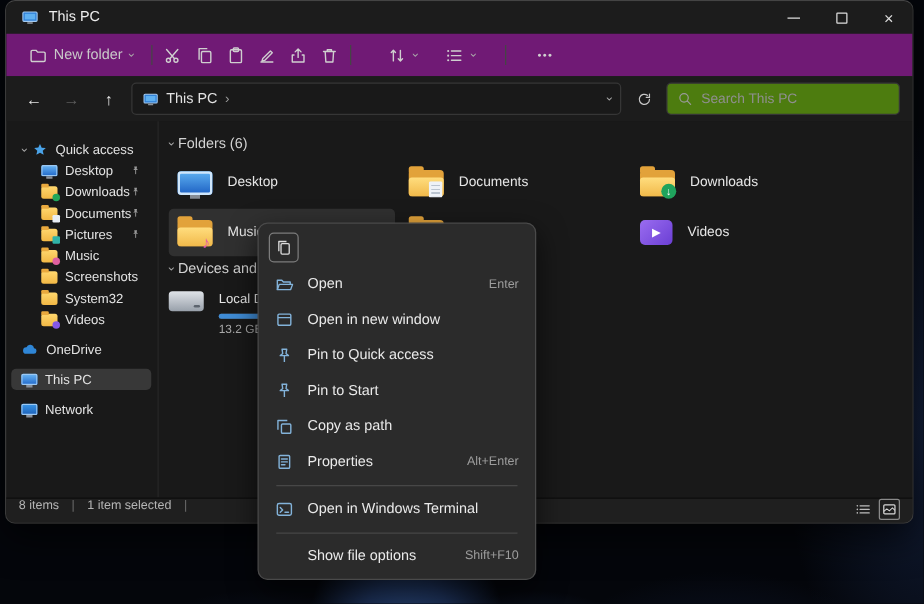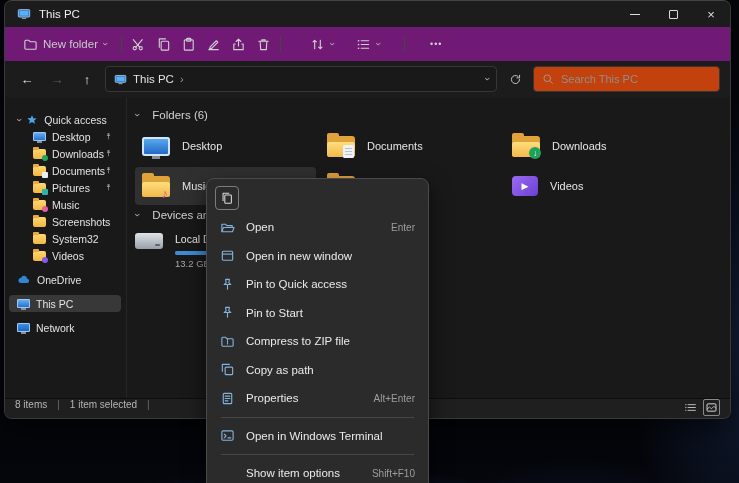--- a/index.html
+++ b/index.html
@@ -42,21 +42,21 @@
   .addressrow { height:36px; background:#1c1c1c; display:flex; align-items:center; padding:0 10px; gap:6px; }
   .nav-btn { width:24px; height:24px; display:flex; align-items:center; justify-content:center;
     font-size:13px; color:#e4e4e4; border-radius:4px; }
   .nav-btn.disabled { color:#5b5b5b; }
   .breadcrumb-box { width:392px; height:26px; background:#191919; border:1px solid #363636;
     border-radius:4px; display:flex; align-items:center; padding:0 8px; gap:6px; }
   .breadcrumb-box .crumb { font-size:11.5px; color:#e2e2e2; }
   .bc-sep { color:#9b9b9b; font-size:11px; }
   .bc-chev { margin-left:auto; }
   .refresh-btn { width:24px; height:24px; display:flex; align-items:center; justify-content:center; border-radius:4px; }
-  .search-box { flex:1; height:26px; background:#c2410c; border:1px solid #363636; border-radius:4px;
+  .search-box { flex:1; height:26px; background:#4d7c0f; border:1px solid #363636; border-radius:4px;
     display:flex; align-items:center; padding:0 8px; gap:7px; }
   .search-box input { flex:1; background:transparent; border:none; outline:none; color:#ccc; font-size:11px;
     font-family:"Liberation Sans","DejaVu Sans",sans-serif; }
   .search-box input::placeholder { color:#8f8f8f; }
   
   .sidebar { position:absolute; left:0; top:96px; bottom:20px; width:120px; padding-top:14px; }
   .sb-item { height:17px; display:flex; align-items:center; gap:6px; padding-left:24px; position:relative;
     margin:0 4px; border-radius:4px; }
   .sb-item.top { padding-left:8px; }
   .sb-item.selected { background:#383838; }
@@ -66,21 +66,21 @@
   .mf { width:13px; height:10px; border-radius:2px; position:relative; flex:none;
     background:linear-gradient(180deg,#ffd76e,#f2b845); }
   .mf::before { content:""; position:absolute; top:-2px; left:0; width:6px; height:3px;
     border-radius:1px 1px 0 0; background:#e9a93e; }
   .mf .b { position:absolute; right:-2px; bottom:-2px; width:6px; height:6px; border-radius:50%; }
   .mscreen { width:13px; height:9px; border-radius:1.5px; flex:none; position:relative;
     background:linear-gradient(180deg,#6cb8f5,#1f66c8); box-shadow:inset 0 0 0 1px #9cc8f2; }
   .mscreen::after { content:""; position:absolute; left:4px; bottom:-2px; width:5px; height:2px; background:#8a9099; }
   
   .content { position:absolute; left:121px; top:96px; right:0; bottom:20px; background:#191919; border-left:1px solid #262626; }
-  .sect-head { position:absolute; display:flex; align-items:center; gap:14px; font-size:11.5px; color:#d2d2d2;text-align:right; }
+  .sect-head { position:absolute; display:flex; align-items:center; gap:4px; font-size:11.5px; color:#d2d2d2;text-align:right; }
   .tile { position:absolute; width:181px; height:38px; display:flex; align-items:center; gap:12px;
     padding-left:7px; border-radius:4px; }
   .tile.hl { background:#303030; }
   .tile-label { font-size:11px; color:#e6e6e6; }
   .bfold { width:28px; height:21px; position:relative; flex:none; }
   .bfold .bk { position:absolute; inset:0; border-radius:3px; background:#e2a23a; }
   .bfold .tb2 { position:absolute; top:-3px; left:0; width:12px; height:5px; border-radius:2px 2px 0 0; background:#e2a23a; }
   .bfold .fr { position:absolute; left:0; right:0; bottom:0; height:15px; border-radius:2.5px;
     background:linear-gradient(180deg,#ffdd7e,#f1b94a); }
   .bdg { position:absolute; z-index:2; }
@@ -516,30 +516,20 @@
     <span class="cm-ic">
       <svg width="15" height="15" viewBox="0 0 16 16" fill="none" stroke="#83b3da" stroke-width="1.2" stroke-linejoin="round">
           <path d="M6 2.5h4l-.6 3.7 2.1 1.8H4.5l2.1-1.8z"></path>
           <path d="M8 8v5.5"></path>
         </svg>
     </span>
     <span class="cm-label">Pin to Start</span>
     <span class="cm-short"></span>
   </div>
 
-  <div class="cm-item">
-    <span class="cm-ic">
-      <svg width="15" height="15" viewBox="0 0 16 16" fill="none" stroke="#83b3da" stroke-width="1.2" stroke-linejoin="round">
-          <path d="M2 4.5a1 1 0 0 1 1-1h3l1.4 1.5H13a1 1 0 0 1 1 1v6a1 1 0 0 1-1 1H3a1 1 0 0 1-1-1z"></path>
-          <path d="M8 5.2v1.1M8 7.4v1.1M8 9.6v1.1" stroke-linecap="round"></path>
-        </svg>
-    </span>
-    <span class="cm-label">Compress to ZIP file</span>
-    <span class="cm-short"></span>
-  </div>
 
   <div class="cm-item">
     <span class="cm-ic">
       <svg width="15" height="15" viewBox="0 0 16 16" fill="none" stroke="#83b3da" stroke-width="1.2" stroke-linejoin="round">
           <rect x="5.5" y="5.5" width="8" height="8" rx="1"></rect>
           <path d="M10.5 2.5h-8v8"></path>
         </svg>
     </span>
     <span class="cm-label">Copy as path</span>
     <span class="cm-short"></span>
@@ -566,16 +556,16 @@
         </svg>
     </span>
     <span class="cm-label">Open in Windows Terminal</span>
     <span class="cm-short"></span>
   </div>
 
   <div class="cm-sep"></div>
 
   <div class="cm-item">
     <span class="cm-ic"></span>
-    <span class="cm-label">Show item options</span>
+    <span class="cm-label">Show file options</span>
     <span class="cm-short">Shift+F10</span>
   </div>
 </div>
 
 </body></html>

